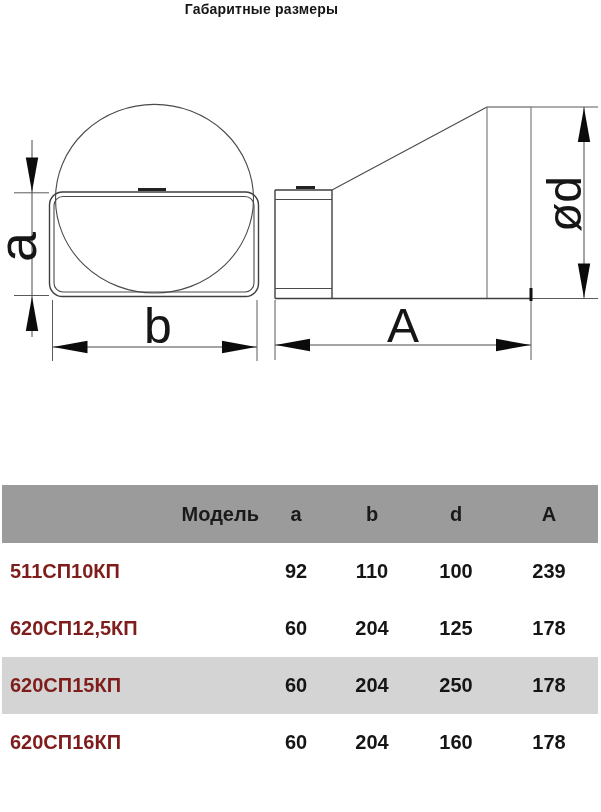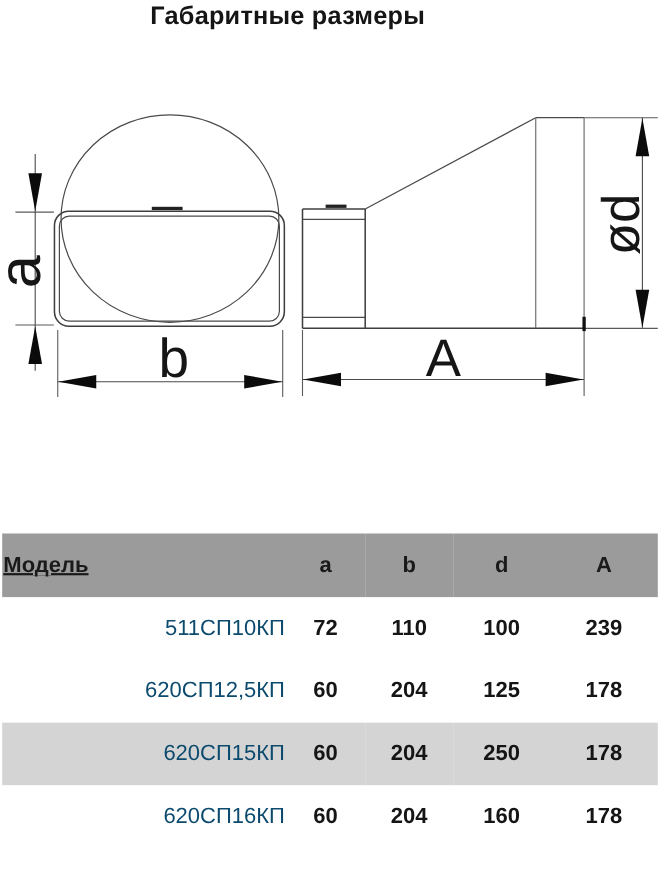--- a/index.html
+++ b/index.html
@@ -1,39 +1,39 @@
 <!DOCTYPE html>
 <html><head>
 <meta charset="utf-8">
 <style>
   html,body{margin:0;padding:0;background:#fff;}
   #page{position:relative;width:601px;height:812px;background:#ffffff;overflow:hidden;
         font-family:"Liberation Sans",sans-serif;}
   .title{position:absolute;top:0;left:0;width:601px;box-sizing:border-box;
          padding-right:78px;padding-top:1px;text-align:center;
-         font-size:23px;font-weight:700;color:#151515;letter-spacing:.2px;}
+         font-size:14px;font-weight:700;color:#151515;letter-spacing:.2px;}
   #drawing{position:absolute;top:0;left:0;}
   .obj{stroke:#3f3f3f;stroke-width:1.4;fill:none;}
   .obj-thin{stroke:#4a4a4a;stroke-width:1.1;fill:none;}
   .obj-gray{stroke:#7d7d7d;stroke-width:1.2;fill:none;}
   .dim{stroke:#4a4a4a;stroke-width:1;fill:none;}
   .ext{stroke:#5a5a5a;stroke-width:1;fill:none;}
   .notch{stroke:#222;stroke-width:3;fill:none;}
   .tick{stroke:#111;stroke-width:3;fill:none;}
   .arrow{fill:#0b0b0b;stroke:none;}
   .dimlabel{fill:#161616;font-family:"Liberation Sans",sans-serif;}
   table.specs{position:absolute;top:485px;left:2px;width:596px;border-collapse:collapse;
               table-layout:fixed;}
   table.specs th,table.specs td{border:none;font-size:20px;vertical-align:middle;}
   thead tr{background:#9b9b9b;height:58px;}
   thead th{font-weight:700;color:#1a1a1a;text-align:center;}
-  thead th.model-h{text-align:left;text-decoration:underline;}
+  thead th.model-h{text-align:right;}
   tbody tr{height:57px;background:#ffffff;}
   tbody tr.stripe{background:#d4d4d4;}
-  td.model{font-weight:400;color:#0c4a6e;text-align:right;padding-left:8px;}
+  td.model{font-weight:700;color:#7f1d1d;text-align:left;padding-left:8px;}
   td.num{font-weight:700;color:#151515;text-align:center;}
 </style>
 </head>
 <body>
 
 <div id="page">
 
   <div class="title">Габаритные размеры</div>
 
   <svg id="drawing" width="601" height="485" viewBox="0 0 601 485" xmlns="http://www.w3.org/2000/svg">
@@ -118,21 +118,21 @@
         <th class="model-h">Модель</th>
         <th>a</th>
         <th>b</th>
         <th>d</th>
         <th>A</th>
       </tr>
     </thead>
     <tbody>
       <tr>
         <td class="model">511СП10КП</td>
-        <td class="num">72</td>
+        <td class="num">92</td>
         <td class="num">110</td>
         <td class="num">100</td>
         <td class="num">239</td>
       </tr>
       <tr>
         <td class="model">620СП12,5КП</td>
         <td class="num">60</td>
         <td class="num">204</td>
         <td class="num">125</td>
         <td class="num">178</td>

